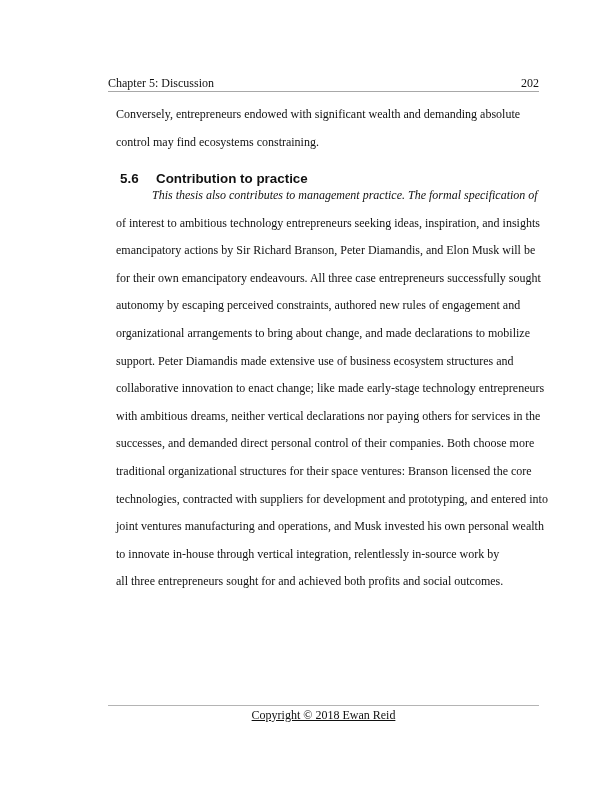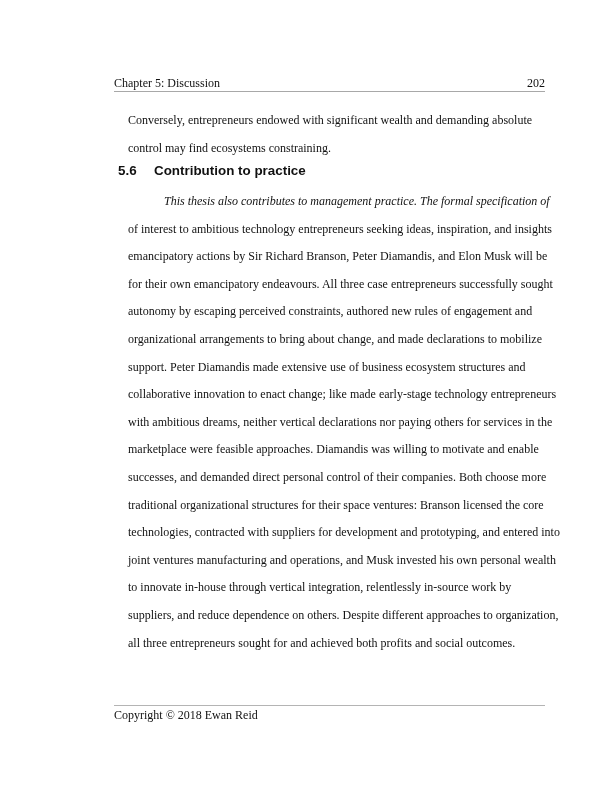--- a/index.html
+++ b/index.html
@@ -10,21 +10,21 @@
     body {
       width: 612px;
       height: 792px;
       position: relative;
       overflow: hidden;
       font-family: "Liberation Serif", serif;
       color: #111111;
     }
     .page {
       position: absolute;
-      left: 114px;
+      left: 108px;
       top: 0;
       width: 431px;
       height: 564px;
     }
     .running-header {
       position: absolute;
       top: 70px;
       left: 0;
       width: 431px;
       height: 20px;
@@ -41,21 +41,21 @@
       width: 431px;
       height: 0;
       border-top: 1px solid #a8a8a8;
     }
     .body-text {
       position: absolute;
       left: 0;
       width: 431px;
       font-size: 12px;
       line-height: 27.6px;
-      margin: 14px;
+      margin: 8px;
       white-space: nowrap;
     }
     .line {
       display: block;
       height: 27.6px;
     }
     .indent {
       padding-left: 36px;
       font-style: italic;
     }
@@ -63,21 +63,21 @@
       top: 93px;
     }
     .section-heading {
       position: absolute;
       top: 159px;
       left: 0;
       font-family: "Liberation Sans", sans-serif;
       font-weight: bold;
       font-size: 13.4px;
       line-height: 16px;
-      margin: 4px;
+      margin: 12px;
       white-space: nowrap;
     }
     .section-number {
       display: inline-block;
       width: 36px;
     }
     .p2 {
       top: 174px;
     }
     .footer-rule {
@@ -86,22 +86,24 @@
       left: 0;
       width: 431px;
       height: 0;
       border-top: 1px solid #b4b4b4;
     }
     .running-footer {
       position: absolute;
       top: 708px;
       left: 0;
       width: 431px;
+      text-align: center;
       font-size: 12px;
       line-height: 14px;
+      text-decoration: underline;
     }
   </style>
 </head>
 <body>
 
 <div class="page">
 
   <div class="running-header">
     <span>Chapter 5: Discussion</span>
     <span>202</span>
@@ -120,26 +122,24 @@
   <p class="body-text p2">
     <span class="line indent">This thesis also contributes to management practice.  The formal specification of</span>
     <span class="line">of interest to ambitious technology entrepreneurs seeking ideas, inspiration, and insights</span>
     <span class="line">emancipatory actions by Sir Richard Branson, Peter Diamandis, and Elon Musk will be</span>
     <span class="line">for their own emancipatory endeavours.  All three case entrepreneurs successfully sought</span>
     <span class="line">autonomy by escaping perceived constraints, authored new rules of engagement and</span>
     <span class="line">organizational arrangements to bring about change, and made declarations to mobilize</span>
     <span class="line">support.  Peter Diamandis made extensive use of business ecosystem structures and</span>
     <span class="line">collaborative innovation to enact change; like made early-stage technology entrepreneurs</span>
     <span class="line">with ambitious dreams, neither vertical declarations nor paying others for services in the</span>
-    <span class="line">marketplace were feasible approaches.  Diamandis was willing to motivate and enable</span>
     <span class="line">successes, and demanded direct personal control of their companies.  Both choose more</span>
     <span class="line">traditional organizational structures for their space ventures: Branson licensed the core</span>
     <span class="line">technologies, contracted with suppliers for development and prototyping, and entered into</span>
     <span class="line">joint ventures manufacturing and operations, and Musk invested his own personal wealth</span>
     <span class="line">to innovate in-house through vertical integration, relentlessly in-source work by</span>
-    <span class="line">suppliers, and reduce dependence on others. Despite different approaches to organization,</span>
     <span class="line">all three entrepreneurs sought for and achieved both profits and social outcomes.</span>
   </p>
 
   <div class="footer-rule"></div>
   <div class="running-footer">Copyright © 2018 Ewan Reid</div>
 
 </div>
 
 </body></html>

